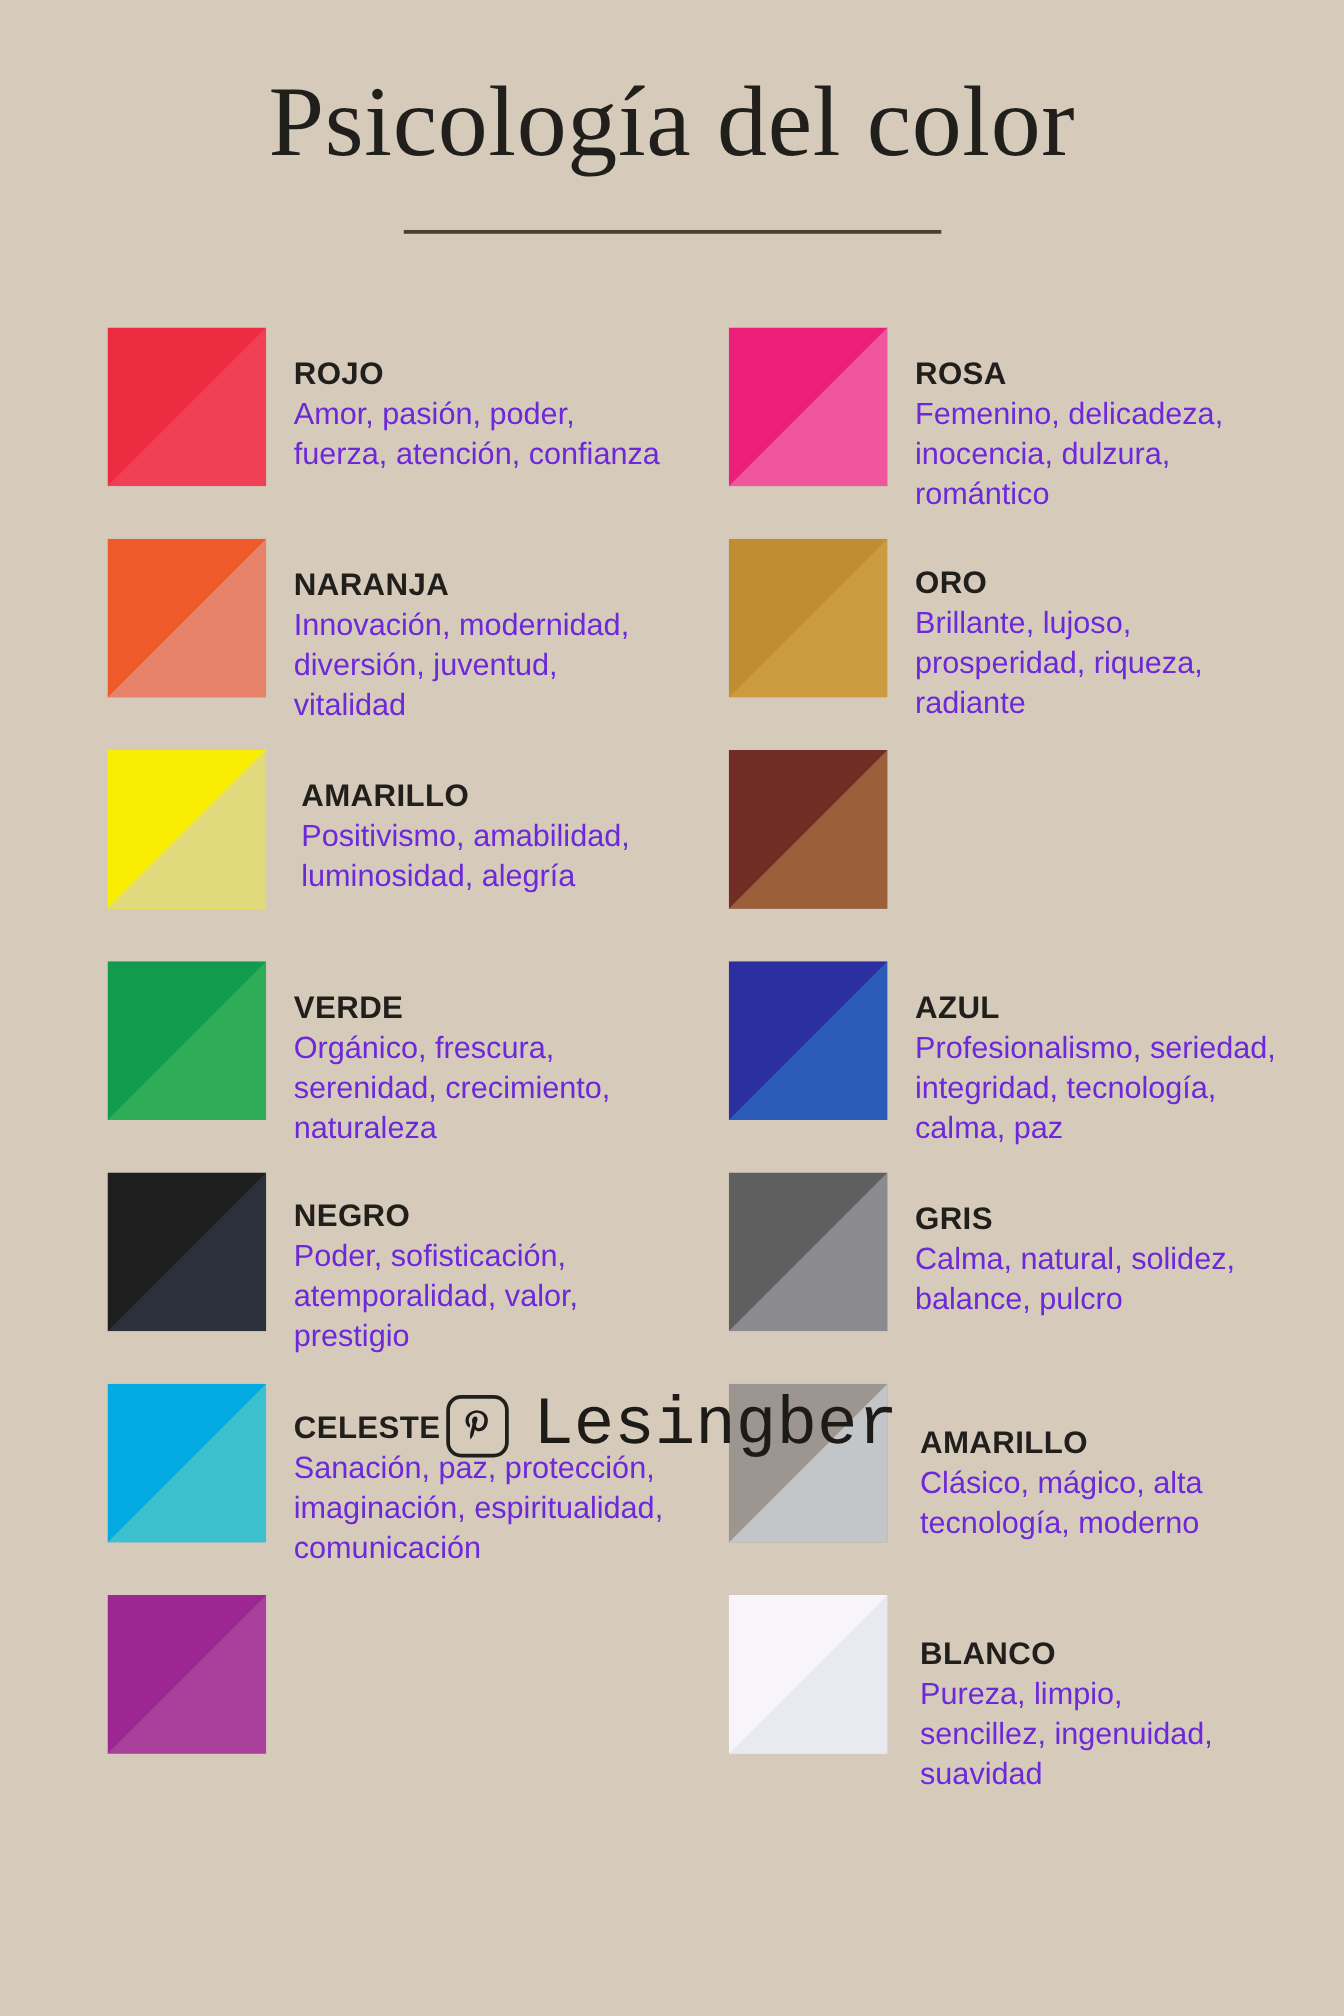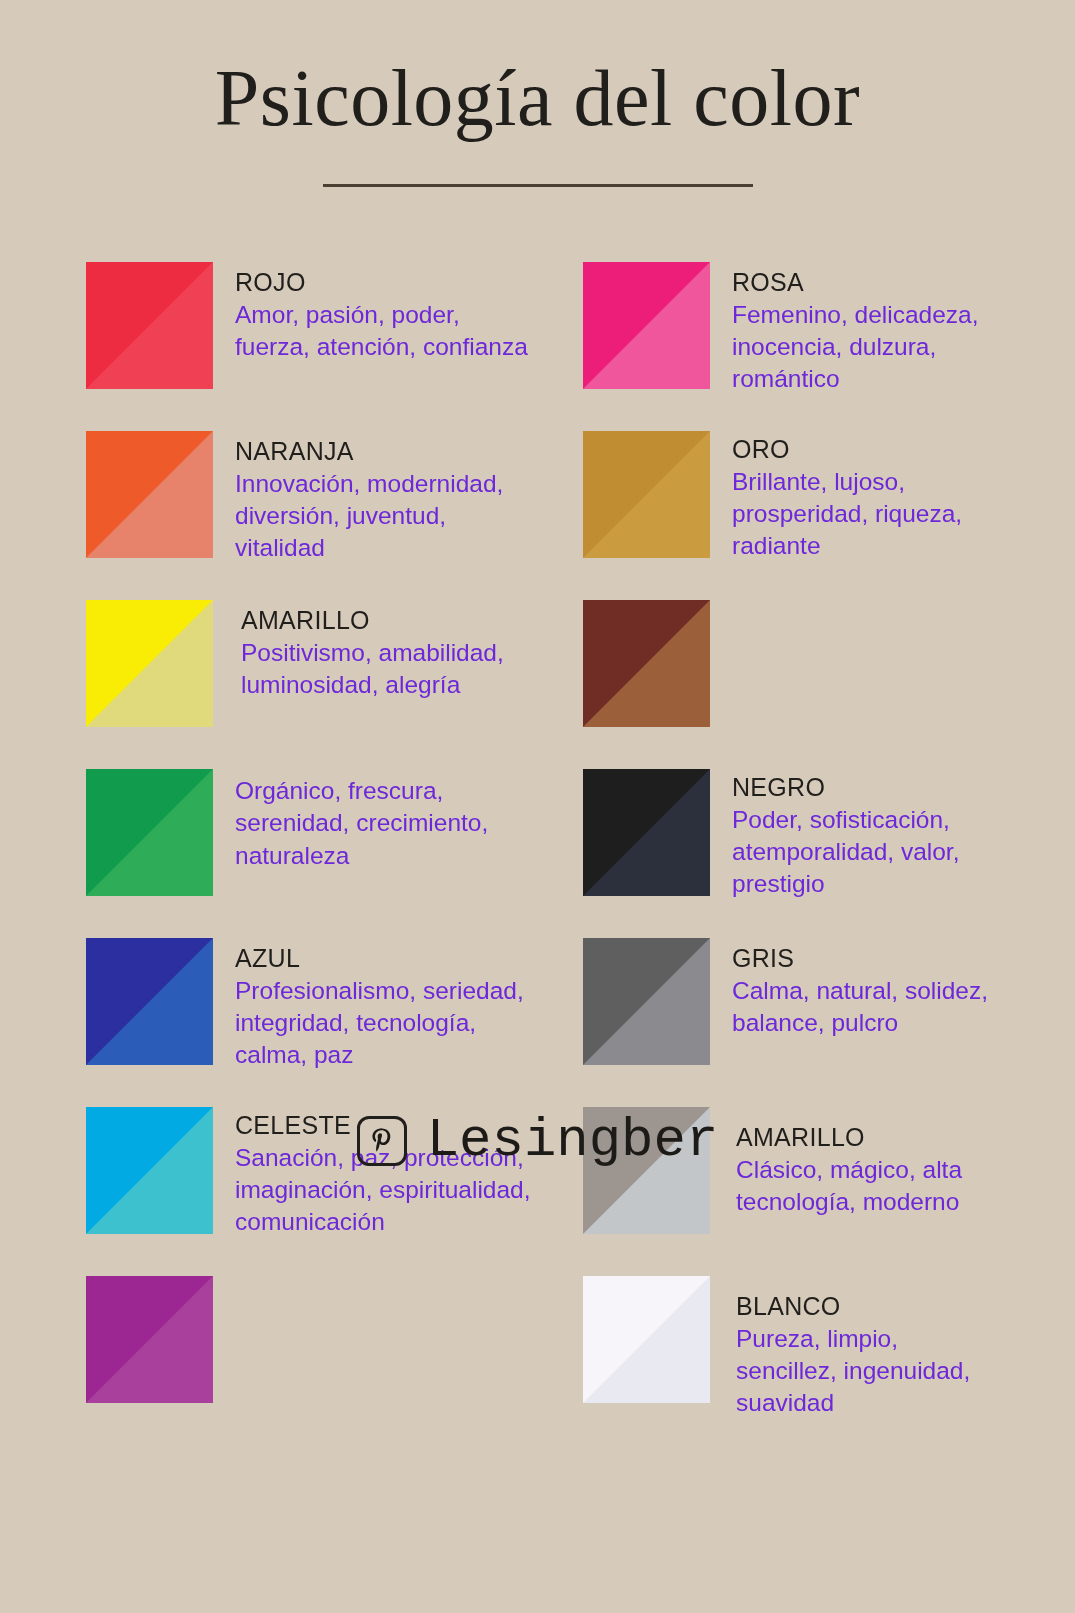--- a/index.html
+++ b/index.html
@@ -77,25 +77,25 @@
     position: absolute;
     inset: 0;
   }
 
   .color-text {
     margin-left: 22px;
     padding-top: 6px;
   }
   .color-name {
     font-size: 25px;
-    font-weight: normal;
+    font-weight: bold;
     color: #211f1c;
     line-height: 1.18;
     letter-spacing: 0.3px;
-    margin: 0 0 1px 0;
+    margin: 17px 0 1px 0;
   }
   .color-desc {
     font-size: 24.5px;
     font-weight: 400;
     color: #6d28d9;
     line-height: 1.32;
     margin: 0;
     white-space: pre-line;
   }
 
@@ -214,47 +214,48 @@
           <div class="tri-top" style="background: rgb(111, 45, 38);"></div>
           <div class="tri-bottom" style="background: rgb(155, 96, 57); clip-path: polygon(100% 0px, 100% 100%, 0px 100%);"></div>
         </div>
       </div>
       <div class="color-row row-verde">
         <div class="swatch">
           <div class="tri-top" style="background: rgb(16, 156, 76);"></div>
           <div class="tri-bottom" style="background: rgb(47, 172, 88); clip-path: polygon(100% 0px, 100% 100%, 0px 100%);"></div>
         </div>
         <div class="color-text">
+          <p class="color-name">VERDE</p>
           <p class="color-desc">Orgánico, frescura,
 serenidad, crecimiento,
 naturaleza</p>
+        </div>
+      </div>
+      <div class="color-row row-azul">
+        <div class="swatch">
+          <div class="tri-top" style="background: rgb(43, 47, 160);"></div>
+          <div class="tri-bottom" style="background: rgb(42, 92, 184); clip-path: polygon(100% 0px, 100% 100%, 0px 100%);"></div>
+        </div>
+        <div class="color-text">
+          <p class="color-name">AZUL</p>
+          <p class="color-desc">Profesionalismo, seriedad,
+integridad, tecnología,
+calma, paz</p>
         </div>
       </div>
       <div class="color-row row-negro">
         <div class="swatch">
           <div class="tri-top" style="background: rgb(30, 30, 30);"></div>
           <div class="tri-bottom" style="background: rgb(44, 48, 60); clip-path: polygon(100% 0px, 100% 100%, 0px 100%);"></div>
         </div>
         <div class="color-text">
           <p class="color-name">NEGRO</p>
           <p class="color-desc">Poder, sofisticación,
 atemporalidad, valor,
 prestigio</p>
-        </div>
-      </div>
-      <div class="color-row row-azul">
-        <div class="swatch">
-          <div class="tri-top" style="background: rgb(43, 47, 160);"></div>
-          <div class="tri-bottom" style="background: rgb(42, 92, 184); clip-path: polygon(100% 0px, 100% 100%, 0px 100%);"></div>
-        </div>
-        <div class="color-text">
-          <p class="color-name">AZUL</p>
-          <p class="color-desc">Profesionalismo, seriedad,
-integridad, tecnología,
-calma, paz</p>
         </div>
       </div>
       <div class="color-row row-gris">
         <div class="swatch">
           <div class="tri-top" style="background: rgb(95, 95, 95);"></div>
           <div class="tri-bottom" style="background: rgb(139, 139, 143); clip-path: polygon(100% 0px, 100% 100%, 0px 100%);"></div>
         </div>
         <div class="color-text">
           <p class="color-name">GRIS</p>
           <p class="color-desc">Calma, natural, solidez,

